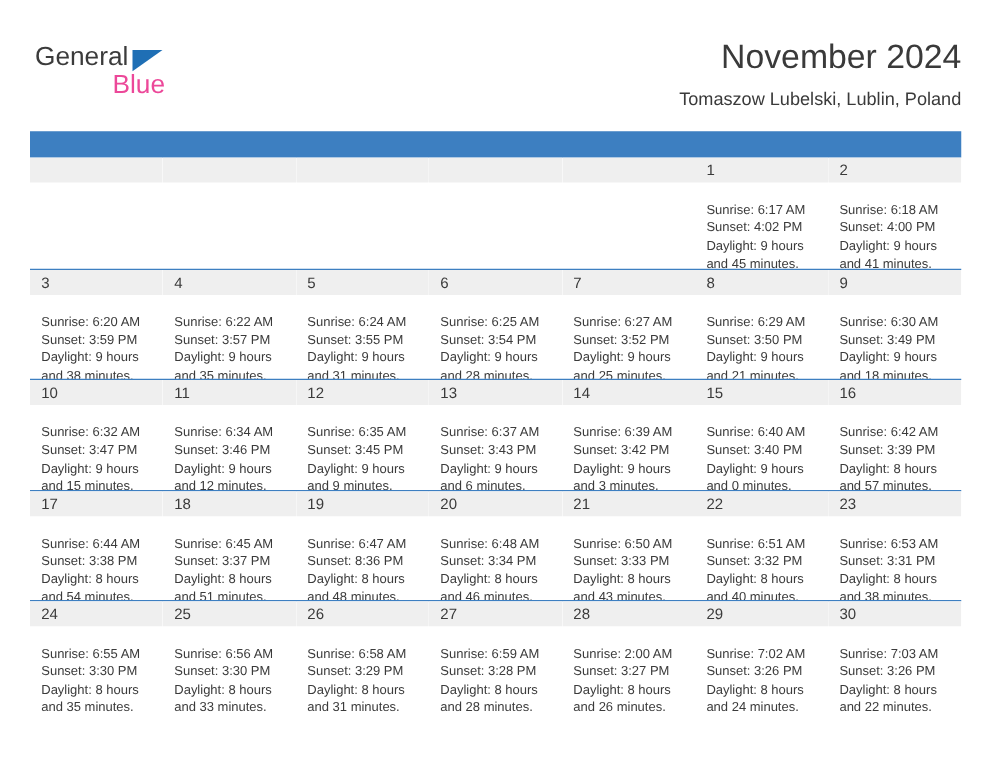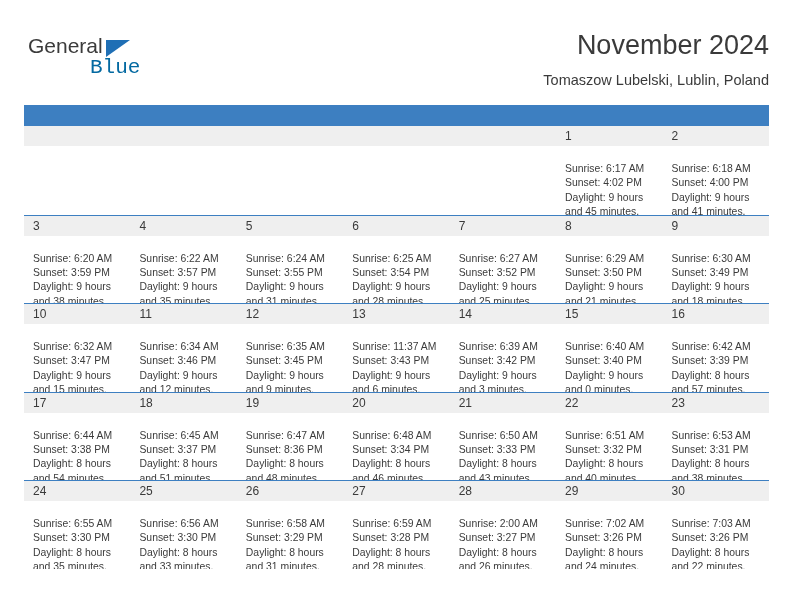--- a/index.html
+++ b/index.html
@@ -53,23 +53,23 @@
     width: 0;
     height: 0;
     border-left: 24px solid #1f6fb5;
     border-bottom: 17px solid transparent;
   }
   .logo-blue {
     position: absolute;
     left: 62px;
     top: 22px;
     font-size: 21px;
-    color: #0369a1;
+    color: #ec4899;
     line-height: 24px;
-    font-family: Liberation Mono, monospace;
+    font-family: Liberation Sans, sans-serif;
   }
   .title-wrap {
     position: absolute;
     right: 0;
     top: 0;
     text-align: right;
   }
   .cal-title {
     font-size: 27px;
     color: #3a3a3a;
@@ -303,21 +303,21 @@
         <div class="day-info">
           <div>Sunrise: 6:35 AM</div>
           <div>Sunset: 3:45 PM</div>
           <div>Daylight: 9 hours</div>
           <div>and 9 minutes.</div>
         </div>
       </div>
       <div class="day-cell">
         <div class="day-number">13</div>
         <div class="day-info">
-          <div>Sunrise: 11:37 AM</div>
+          <div>Sunrise: 6:37 AM</div>
           <div>Sunset: 3:43 PM</div>
           <div>Daylight: 9 hours</div>
           <div>and 6 minutes.</div>
         </div>
       </div>
       <div class="day-cell">
         <div class="day-number">14</div>
         <div class="day-info">
           <div>Sunrise: 6:39 AM</div>
           <div>Sunset: 3:42 PM</div>

